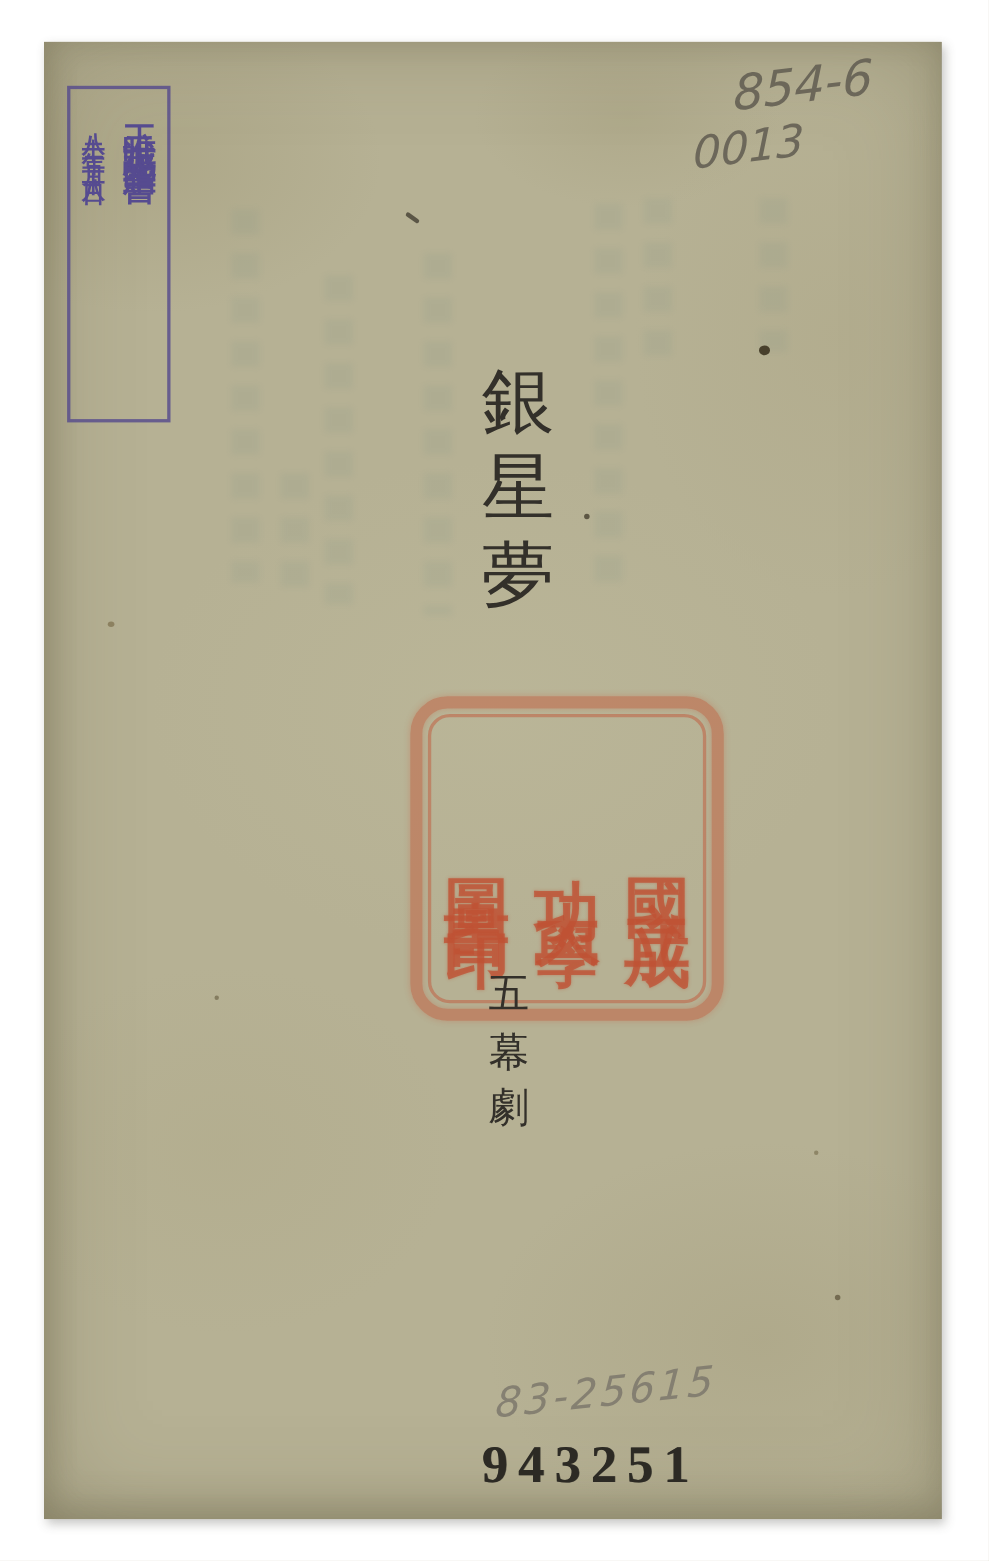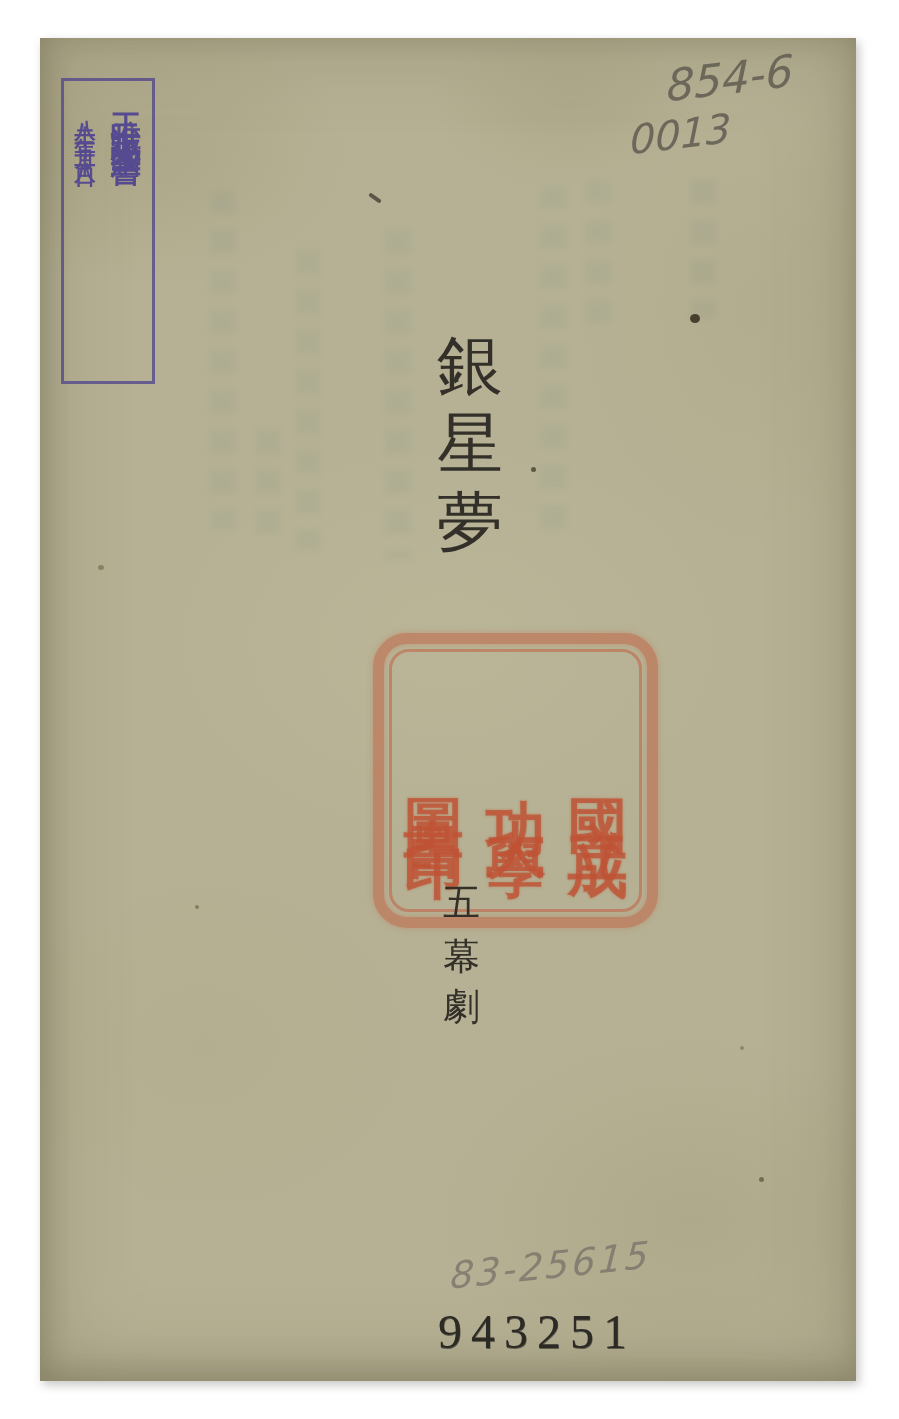--- a/index.html
+++ b/index.html
@@ -103,21 +103,21 @@
     position:absolute; left:410px; top:1206px;
     font-family:"DejaVu Sans", sans-serif; font-style:italic;
     font-size:37px; color:rgba(122,117,106,.82);
     transform:rotate(-6deg) skewX(-10deg);
     letter-spacing:3px;
   }
 
   
   .stamped-accession {
     position:absolute; left:398px; top:1266px;
-    font-family:"Liberation Serif", serif; font-weight:normal;
+    font-family:"Liberation Serif", serif; font-weight:bold;
     font-size:48px; letter-spacing:9px; color:#2c2a24;
     text-shadow:.5px .5px 0 rgba(44,42,36,.6);
   }
 
   
   .ghost {
     position:absolute; width:26px;
     background:repeating-linear-gradient(180deg,
       rgba(128,148,134,.30) 0 24px, transparent 24px 40px);
     filter:blur(3px); opacity:.45;

